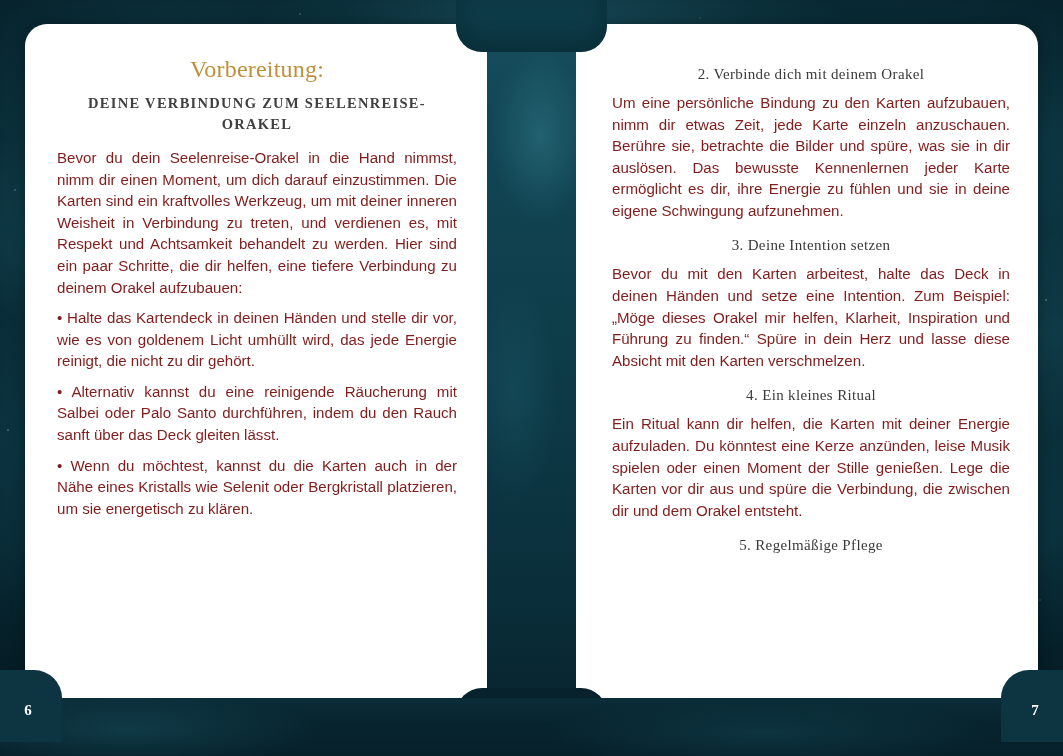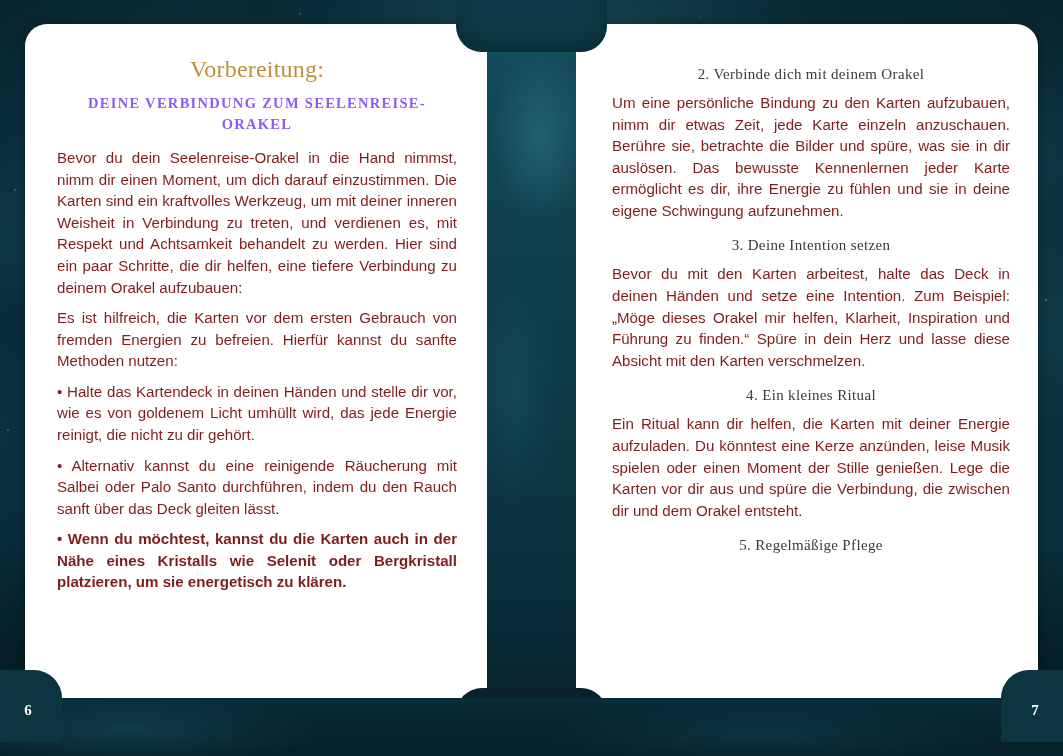--- a/index.html
+++ b/index.html
@@ -201,21 +201,21 @@
     font-size: 24px;
     color: #bf8f3c;
     text-align: center;
     margin: 6px 0 10px 0;
     letter-spacing: .2px;
   }
   .doc-subtitle {
     font-family: "Liberation Serif", serif;
     font-size: 14.5px;
     font-weight: 700;
-    color: #8b5cf6;
+    color: #404040;
     text-align: center;
     letter-spacing: 1.3px;
     line-height: 1.45;
     margin: 0 0 12px 0;
     text-transform: uppercase;
   }
   .section-title {
     font-family: "Liberation Serif", serif;
     font-size: 15px;
     font-weight: 400;
@@ -227,21 +227,21 @@
   .body-text {
     font-family: "Liberation Sans", sans-serif;
     font-size: 15.1px;
     line-height: 1.43;
     color: #7f1d1d;
     text-align: justify;
     text-justify: inter-word;
     margin: 0 0 9px 0;
     hyphens: manual;
   }
-  .body-text:last-child { margin-bottom: 0; font-weight: bold; }
+  .body-text:last-child { margin-bottom: 0; }
   .bullet { text-indent: 0; }
 </style>
 </head>
 <body>
 
 <div id="spread">
 
   <div class="nebula n1"></div>
   <div class="nebula n2"></div>
   <div class="stars"></div>
@@ -250,21 +250,20 @@
   <div class="page left">
     <div class="page-inner">
 
       <div class="doc-title">Vorbereitung:</div>
 
       <div class="doc-subtitle">DEINE VERBINDUNG ZUM SEELENREISE-ORAKEL</div>
 
       <p class="body-text">Bevor du dein Seelenreise-Orakel in die Hand nimmst, nimm dir einen Moment, um dich darauf einzustimmen. Die Karten sind ein kraftvolles Werkzeug, um mit deiner inneren Weisheit in Verbindung zu treten, und verdienen es, mit Respekt und Achtsamkeit behandelt zu werden. Hier sind ein paar Schritte, die dir helfen, eine tiefere Verbindung zu deinem Orakel aufzubauen:</p>
 
 
-      <p class="body-text">Es ist hilfreich, die Karten vor dem ersten Gebrauch von fremden Energien zu befreien. Hierfür kannst du sanfte Methoden nutzen:</p>
 
       <p class="body-text bullet">• Halte das Kartendeck in deinen Händen und stelle dir vor, wie es von goldenem Licht umhüllt wird, das jede Energie reinigt, die nicht zu dir gehört.</p>
 
       <p class="body-text bullet">• Alternativ kannst du eine reinigende Räucherung mit Salbei oder Palo Santo durchführen, indem du den Rauch sanft über das Deck gleiten lässt.</p>
 
       <p class="body-text bullet">• Wenn du möchtest, kannst du die Karten auch in der Nähe eines Kristalls wie Selenit oder Bergkristall platzieren, um sie energetisch zu klären.</p>
 
     </div>
   </div>
 

